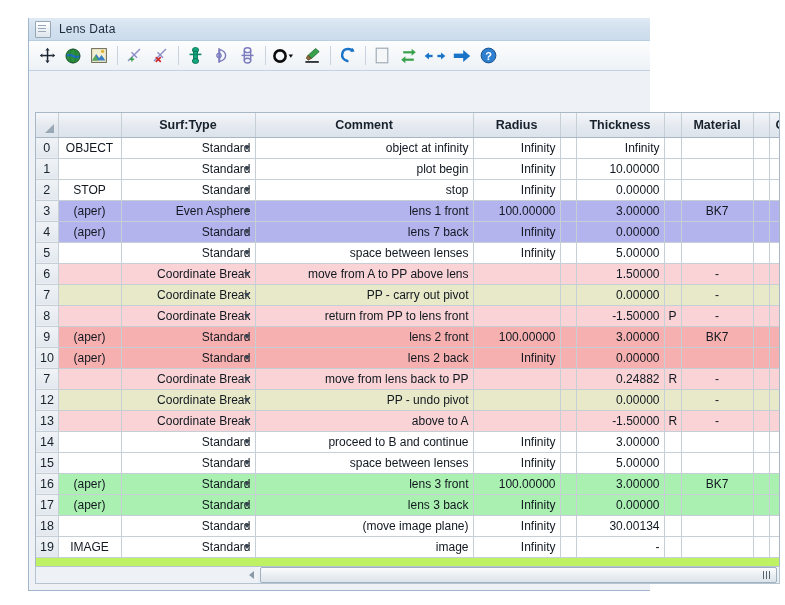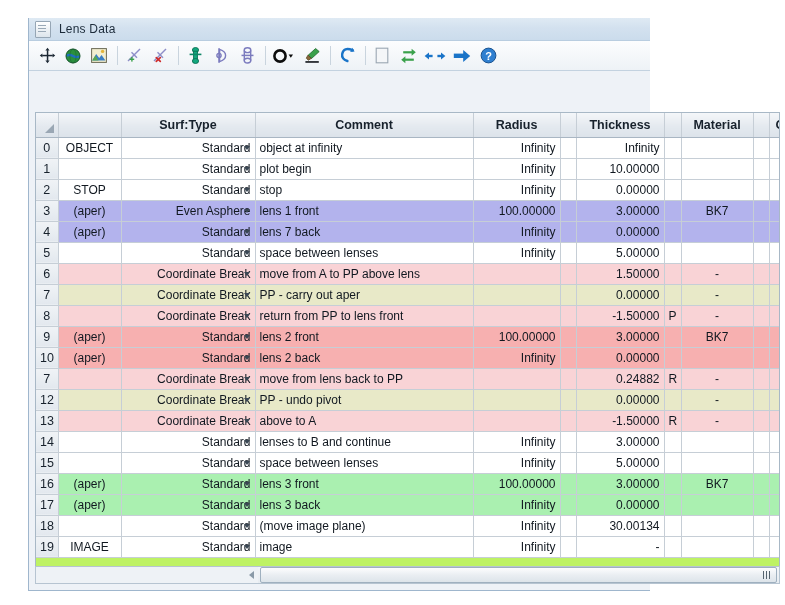--- a/index.html
+++ b/index.html
@@ -197,21 +197,21 @@
   td.type .caret {
     position: absolute;
     right: 5px;
     top: 50%;
     margin-top: -2px;
     width: 0; height: 0;
     border-left: 3.5px solid transparent;
     border-right: 3.5px solid transparent;
     border-top: 4px solid #3a4754;
   }
-  td.comment { text-align: left; }
+  td.comment { text-align: right; }
   td.radius  { text-align: right; }
   td.rsolve  { text-align: center; font-size: 11px; padding: 0; }
   td.thick   { text-align: right; }
   td.tsolve  { text-align: center; font-size: 12px; padding: 0 2px; }
   td.mat     { text-align: center; }
   td.msolve  { padding: 0; }
   td.clear   { padding: 0; }
 
   
   tr.t-none   td:not(.rownum) { background: #ffffff; }
@@ -569,21 +569,21 @@
               <td class="thick">1.50000</td>
               <td class="tsolve"></td>
               <td class="mat">-</td>
               <td class="msolve"></td>
               <td class="clear"></td>
             </tr>
             <tr class="t-olive">
               <td class="rownum">7</td>
               <td class="surf"></td>
               <td class="type"><span>Coordinate Break</span><span class="caret"></span></td>
-              <td class="comment">PP - carry out aper</td>
+              <td class="comment">PP - carry out pivot</td>
               <td class="radius"></td>
               <td class="rsolve"></td>
               <td class="thick">0.00000</td>
               <td class="tsolve"></td>
               <td class="mat">-</td>
               <td class="msolve"></td>
               <td class="clear"></td>
             </tr>
             <tr class="t-pink">
               <td class="rownum">8</td>
@@ -660,21 +660,21 @@
               <td class="thick">-1.50000</td>
               <td class="tsolve">R</td>
               <td class="mat">-</td>
               <td class="msolve"></td>
               <td class="clear"></td>
             </tr>
             <tr class="t-none">
               <td class="rownum">14</td>
               <td class="surf"></td>
               <td class="type"><span>Standard</span><span class="caret"></span></td>
-              <td class="comment">lenses to B and continue</td>
+              <td class="comment">proceed to B and continue</td>
               <td class="radius">Infinity</td>
               <td class="rsolve"></td>
               <td class="thick">3.00000</td>
               <td class="tsolve"></td>
               <td class="mat"></td>
               <td class="msolve"></td>
               <td class="clear"></td>
             </tr>
             <tr class="t-none">
               <td class="rownum">15</td>

